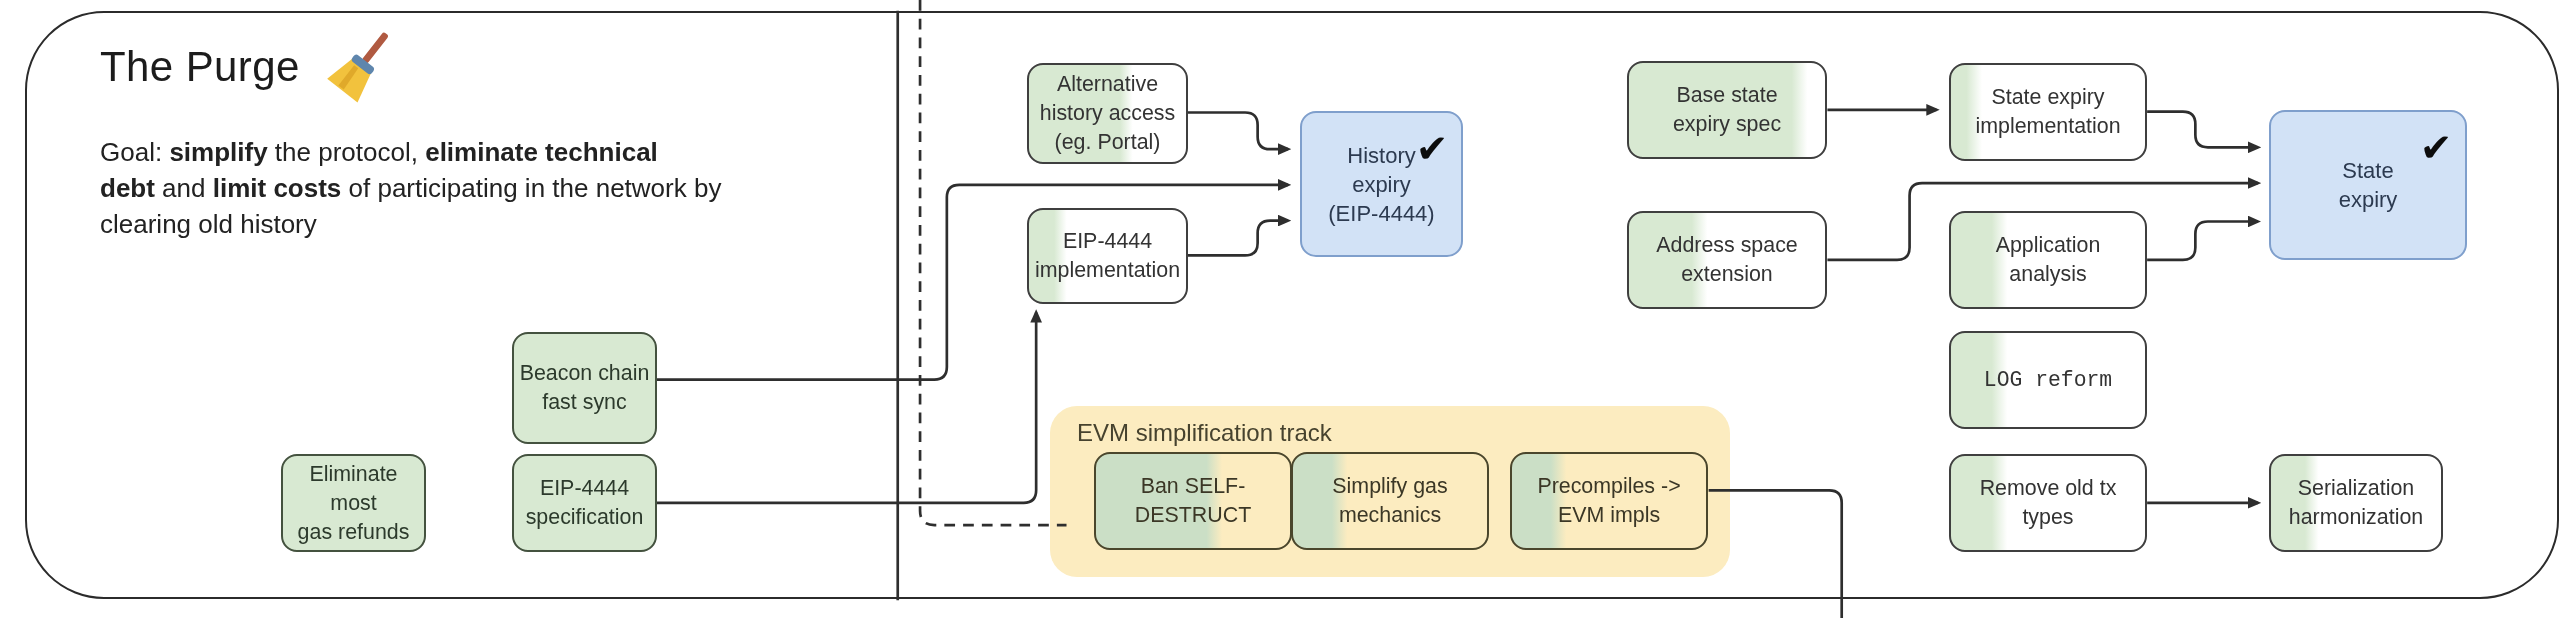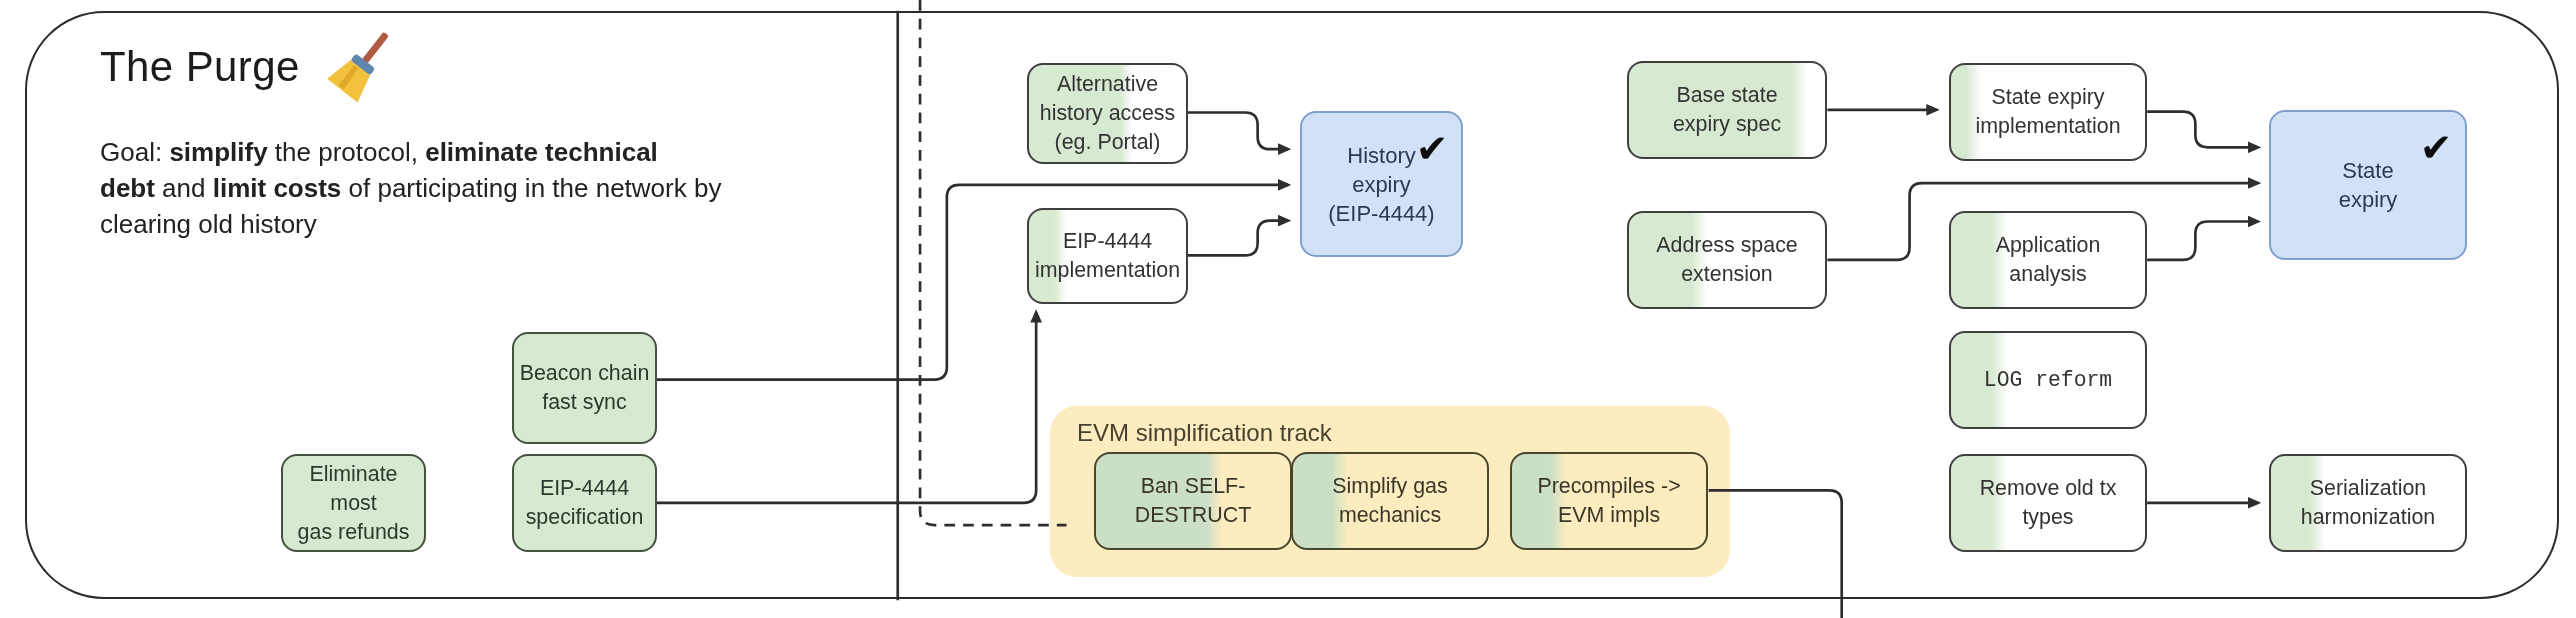--- a/index.html
+++ b/index.html
@@ -120,20 +120,20 @@
 expiry spec</span></div>
       <div class="node white" style="left: 1627px; top: 211px; width: 200px; height: 98px; background: linear-gradient(90deg, rgb(216, 233, 210) 0%, rgb(216, 233, 210) 32%, rgb(255, 255, 255) 40%, rgb(255, 255, 255) 100%);"><span class="node-label">Address space
 extension</span></div>
       <div class="node white" style="left: 1949px; top: 63px; width: 198px; height: 98px; background: linear-gradient(90deg, rgb(216, 233, 210) 0%, rgb(216, 233, 210) 8%, rgb(255, 255, 255) 16%, rgb(255, 255, 255) 100%);"><span class="node-label">State expiry
 implementation</span></div>
       <div class="node white" style="left: 1949px; top: 211px; width: 198px; height: 98px; background: linear-gradient(90deg, rgb(216, 233, 210) 0%, rgb(216, 233, 210) 21%, rgb(255, 255, 255) 29%, rgb(255, 255, 255) 100%);"><span class="node-label">Application
 analysis</span></div>
       <div class="node white" style="left: 1949px; top: 331px; width: 198px; height: 98px; background: linear-gradient(90deg, rgb(216, 233, 210) 0%, rgb(216, 233, 210) 21%, rgb(255, 255, 255) 29%, rgb(255, 255, 255) 100%); font-family: Liberation Mono, monospace;"><span class="node-label">LOG reform</span></div>
       <div class="node white" style="left: 1949px; top: 454px; width: 198px; height: 98px; background: linear-gradient(90deg, rgb(216, 233, 210) 0%, rgb(216, 233, 210) 21%, rgb(255, 255, 255) 29%, rgb(255, 255, 255) 100%);"><span class="node-label">Remove old tx
 types</span></div>
-      <div class="node white" style="left: 2269px; top: 454px; width: 198px; height: 98px; background: linear-gradient(90deg, rgb(216, 233, 210) 0%, rgb(216, 233, 210) 20%, rgb(255, 255, 255) 28%, rgb(255, 255, 255) 100%);"><span class="node-label">Serialization
+      <div class="node white" style="left: 2269px; top: 454px; width: 174px; height: 98px; background: linear-gradient(90deg, rgb(216, 233, 210) 0%, rgb(216, 233, 210) 20%, rgb(255, 255, 255) 28%, rgb(255, 255, 255) 100%);"><span class="node-label">Serialization
 harmonization</span></div>
       <div class="node blue" style="left: 2269px; top: 110px; width: 198px; height: 150px; background: rgb(210, 226, 246);"><span class="node-label">State
 expiry</span><span class="check">✔</span></div>
     </div>
 
 </div>
 
 
 </body></html>

